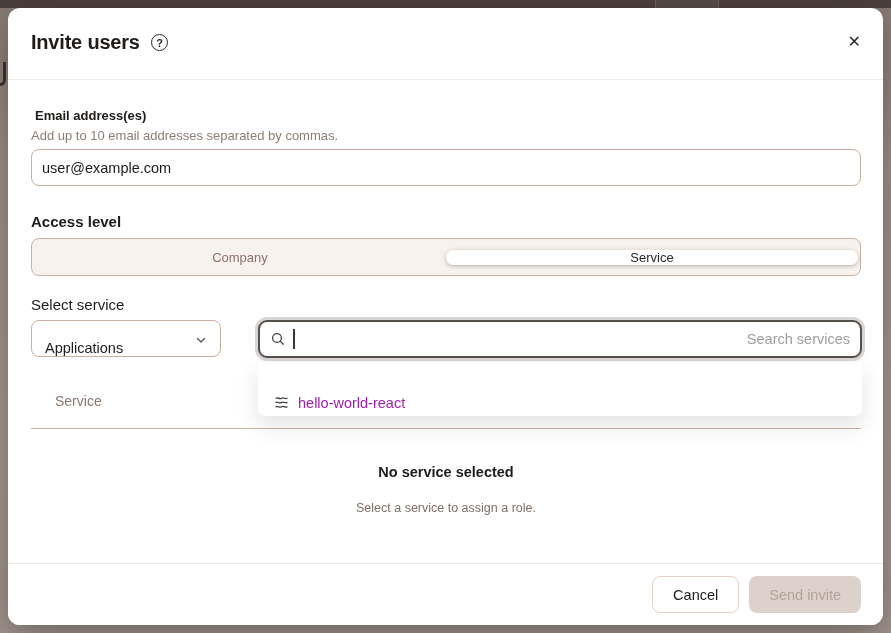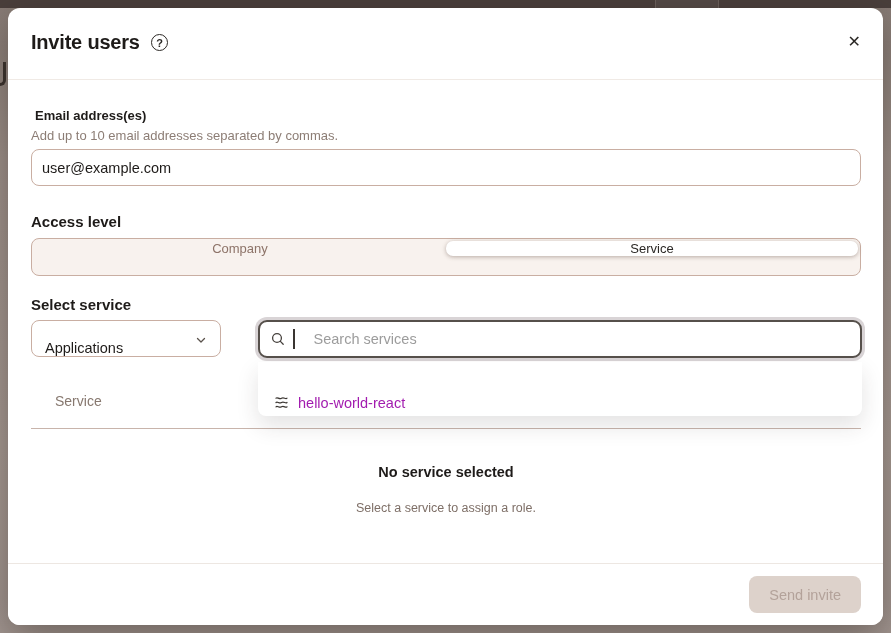--- a/index.html
+++ b/index.html
@@ -68,52 +68,52 @@
     border: 1px solid #c9aea2; border-radius: 8px;
     padding: 0 10px; font-size: 14.5px; color: #1e1b19;
     font-family: inherit; background: #fff; outline: none;
   }
 
   
   .access-label { position: absolute; left: 0; top: 133px; font-size: 15px; font-weight: 700; color: #1e1b19; }
   .segmented {
     position: absolute; left: 0; top: 158px; width: 830px; height: 38px;
     background: #f8f2ee; border: 1px solid #c9aea2; border-radius: 8px;
-    display: flex; align-items: flex-start; padding: 2px;
+    display: flex; align-items: center; padding: 2px;
   }
   .segment {
     flex: 1; display: flex; align-items: center; justify-content: center;
     font-size: 13px; font-weight: 500; color: #8d7368; cursor: pointer;
     border-radius: 7px;
   }
   .segment.selected {
     background: #ffffff; color: #2b2825;
     box-shadow: 0 1px 4px rgba(90, 65, 55, 0.4);
   }
 
   
-  .select-service-label { position: absolute; left: 0; top: 216px; font-size: 15px; font-weight: 700; color: #1e1b19; }
+  .select-service-label { position: absolute; left: 0; top: 216px; font-size: 15px; font-weight: 400; color: #1e1b19; }
   .category-select {
     position: absolute; left: 0; top: 240px; width: 190px; height: 37px;
     border: 1px solid #c9aea2; border-radius: 8px; background: #fff;
     display: flex; align-items: flex-end; padding: 0 13px;
     font-size: 14.5px; color: #1e1b19; cursor: pointer;
   }
   .category-select .chevron { position: absolute; right: 13px; top: 12px; }
   .search-wrap {
     position: absolute; left: 227px; top: 240px; width: 604px; height: 38px;
     border: 2px solid #56504b; border-radius: 9px; background: #fff;
     box-shadow: 0 0 0 3px #d9d4d6;
     display: flex; align-items: center; padding: 0 10px;
   }
   .search-icon-box { width: 16px; height: 16px; margin-right: 7px; flex: none; }
   .caret { width: 1.5px; height: 20px; background: #3a3531; flex: none; }
   .search-input {
     flex: 1; border: none; outline: none; background: transparent;
-    font-size: 14.5px; color: #1e1b19; font-family: inherit; padding: 0 0 0 19px;
+    font-size: 14.5px; color: #1e1b19; font-family: inherit; padding: 0 0 0 19px; text-align: right;
   }
   .search-input::placeholder { color: #9c9c9c; opacity: 1; }
 
   
   .results-panel {
     position: absolute; left: 227px; top: 282px; width: 604px;
     background: #fff; border-radius: 0 0 8px 8px;
     box-shadow: 0 10px 22px rgba(50, 40, 35, 0.13);
     padding: 5px 0;
   }
@@ -217,17 +217,18 @@
           <span>hello-world-react</span>
         </div>
       </div>
 
       <div class="empty-title">No service selected</div>
       <div class="empty-subtitle">Select a service to assign a role.</div>
 
     </div>
 
     <div class="modal-footer">
+      <button class="btn btn-cancel">Cancel</button>
       <button class="btn btn-send" disabled="">Send invite</button>
     </div>
 
   </div>
 </div>
 
 </body></html>

